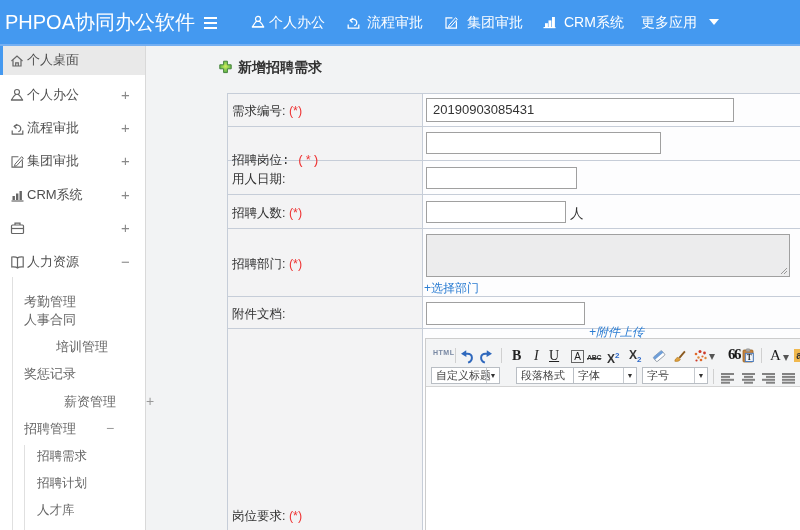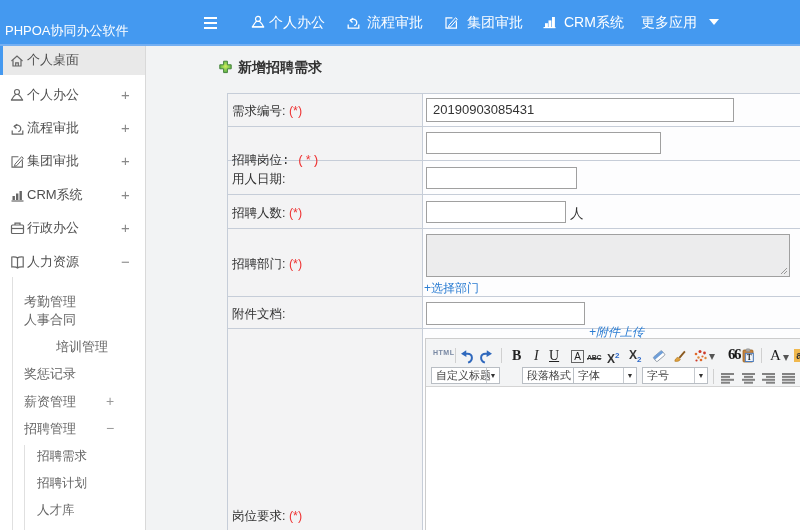--- a/index.html
+++ b/index.html
@@ -3,21 +3,21 @@
 <meta charset="utf-8">
 <style>
 * { margin:0; padding:0; box-sizing:border-box; }
 html,body { width:800px; height:530px; overflow:hidden; }
 body { position:relative; font-family:"Liberation Sans",sans-serif; background:#f2f3f4; }
 .abs { position:absolute; }
 
 
 #header { left:0; top:0; width:800px; height:44px; background:#4499f0; }
 #hdrline { left:0; top:44px; width:800px; height:2px; background:#74aff2; }
-#logo { left:5px; top:9px; height:48px; line-height:44px; color:#fff; font-size:13px; }
+#logo { left:5px; top:0; height:48px; line-height:44px; color:#fff; font-size:20px; }
 .hitem { top:0; height:44px; line-height:44px; color:#fff; font-size:14px; }
 .hicon { top:15px; }
 #burger div { width:13px; height:2px; background:#fff; margin-bottom:3px; }
 
 
 #sidebar { left:0; top:46px; width:146px; height:484px; background:#fff; border-right:1px solid #d9d9d9; }
 .sitem { left:0; width:144px; height:33px; line-height:33px; color:#4e4e4e; font-size:13px; }
 .sitem .txt { position:absolute; left:27px; }
 .sitem .plusm { position:absolute; left:121px; top:0; color:#888; font-size:15px; font-weight:300; }
 .sitem svg { position:absolute; left:10px; top:10px; }
@@ -143,21 +143,20 @@
     </svg>
   <span class="txt">CRM系统</span>
     <span class="plusm">+</span>
 </div>
 <div class="abs sitem" style="top:211px;">
   <svg width="15" height="14" viewBox="0 0 15 14">
       <rect x="1.5" y="4" width="12" height="8.5" rx="1" fill="none" stroke="#666" stroke-width="1.2"></rect>
       <path d="M5 4V2.2h5V4" fill="none" stroke="#666" stroke-width="1.2"></path>
       <path d="M1.5 7.5h12" stroke="#666" stroke-width="1.2"></path>
     </svg>
-  <span class="txt">行政办公</span>
     <span class="plusm">+</span>
 </div>
 <div class="abs sitem" style="top:245px;">
   <svg width="15" height="14" viewBox="0 0 15 14">
       <path d="M7.5 3C6.5 2 5 1.8 1.8 2v10c3-.2 4.7 0 5.7 1 1-1 2.7-1.2 5.7-1V2C10 1.8 8.5 2 7.5 3z" fill="none" stroke="#666" stroke-width="1.2"></path>
       <path d="M7.5 3v10" stroke="#666" stroke-width="1.2"></path>
     </svg>
   <span class="txt">人力资源</span>
     <span class="plusm">−</span>
 </div>
@@ -167,21 +166,21 @@
   </div>
 <div class="abs sub" style="top:306px;">
     <span class="txt">人事合同</span>
   </div>
 <div class="abs sub" style="top:333px;margin-left:32px;">
     <span class="txt">培训管理</span>
   </div>
 <div class="abs sub" style="top:360px;">
     <span class="txt">奖惩记录</span>
   </div>
-<div class="abs sub" style="top:388px;">
+<div class="abs sub" style="top:388px;margin-left:40px;">
     <span class="txt">薪资管理</span>
     <span class="plusm">+</span>
   </div>
 <div class="abs sub" style="top:415px;">
     <span class="txt">招聘管理</span>
     <span class="plusm">−</span>
   </div>
 <div class="abs sub sub2" style="top:443px;">
     <span class="txt">招聘需求</span>
   </div>
@@ -286,21 +285,21 @@
           <rect x="5" y="0.8" width="4" height="2.6" rx="1" fill="#aaa" stroke="#888" stroke-width="0.5"></rect>
           <rect x="4.3" y="5.3" width="8" height="8.2" fill="#f2f6fb" stroke="#4a7cc0" stroke-width="1"></rect>
           <text x="8.3" y="12" font-size="7.5" font-weight="bold" fill="#222" text-anchor="middle" font-family="Liberation Serif">T</text>
         </svg></div>
   <div class="tsep" style="left:335px;"></div>
   <div class="t1" style="left:344px;top:9px;font-family:'Liberation Serif',serif;font-size:15px;color:#1a1a1a;line-height:15px;">A</div>
   <div class="t1" style="left:357px;top:16px;width:0;height:0;border-left:3.5px solid transparent;border-right:3.5px solid transparent;border-top:6px solid #555;"></div>
   <div class="t1" style="left:368px;top:10px;width:10px;height:13px;background:#f0b84e;color:#333;font-size:10px;font-weight:bold;text-align:center;line-height:13px;">a</div>
 
   <div class="tsel" style="left:5px;width:69px;">自定义标题<span class="arr">▼</span></div>
-  <div class="tsel" style="left:96px;width:76px;">段落格式<span class="arr">▼</span></div>
+  <div class="tsel" style="left:90px;width:76px;">段落格式<span class="arr">▼</span></div>
   <div class="tsel" style="left:147px;width:64px;">字体<span class="arr">▼</span></div>
   <div class="tsel" style="left:216px;width:66px;">字号<span class="arr">▼</span></div>
   <div class="tsep" style="left:287px;top:30px;"></div>
   <div class="alicon" style="left:295px;"><svg width="13" height="11" viewBox="0 0 13 11">
           <rect x="0" y="0.0" width="13" height="2" fill="#828282"></rect>
           <rect x="0" y="2.9" width="9" height="2" fill="#828282"></rect>
           <rect x="0" y="5.8" width="13" height="2" fill="#828282"></rect>
           <rect x="0" y="8.7" width="9" height="2" fill="#828282"></rect>
         </svg></div>
   <div class="alicon" style="left:316px;"><svg width="13" height="11" viewBox="0 0 13 11">

